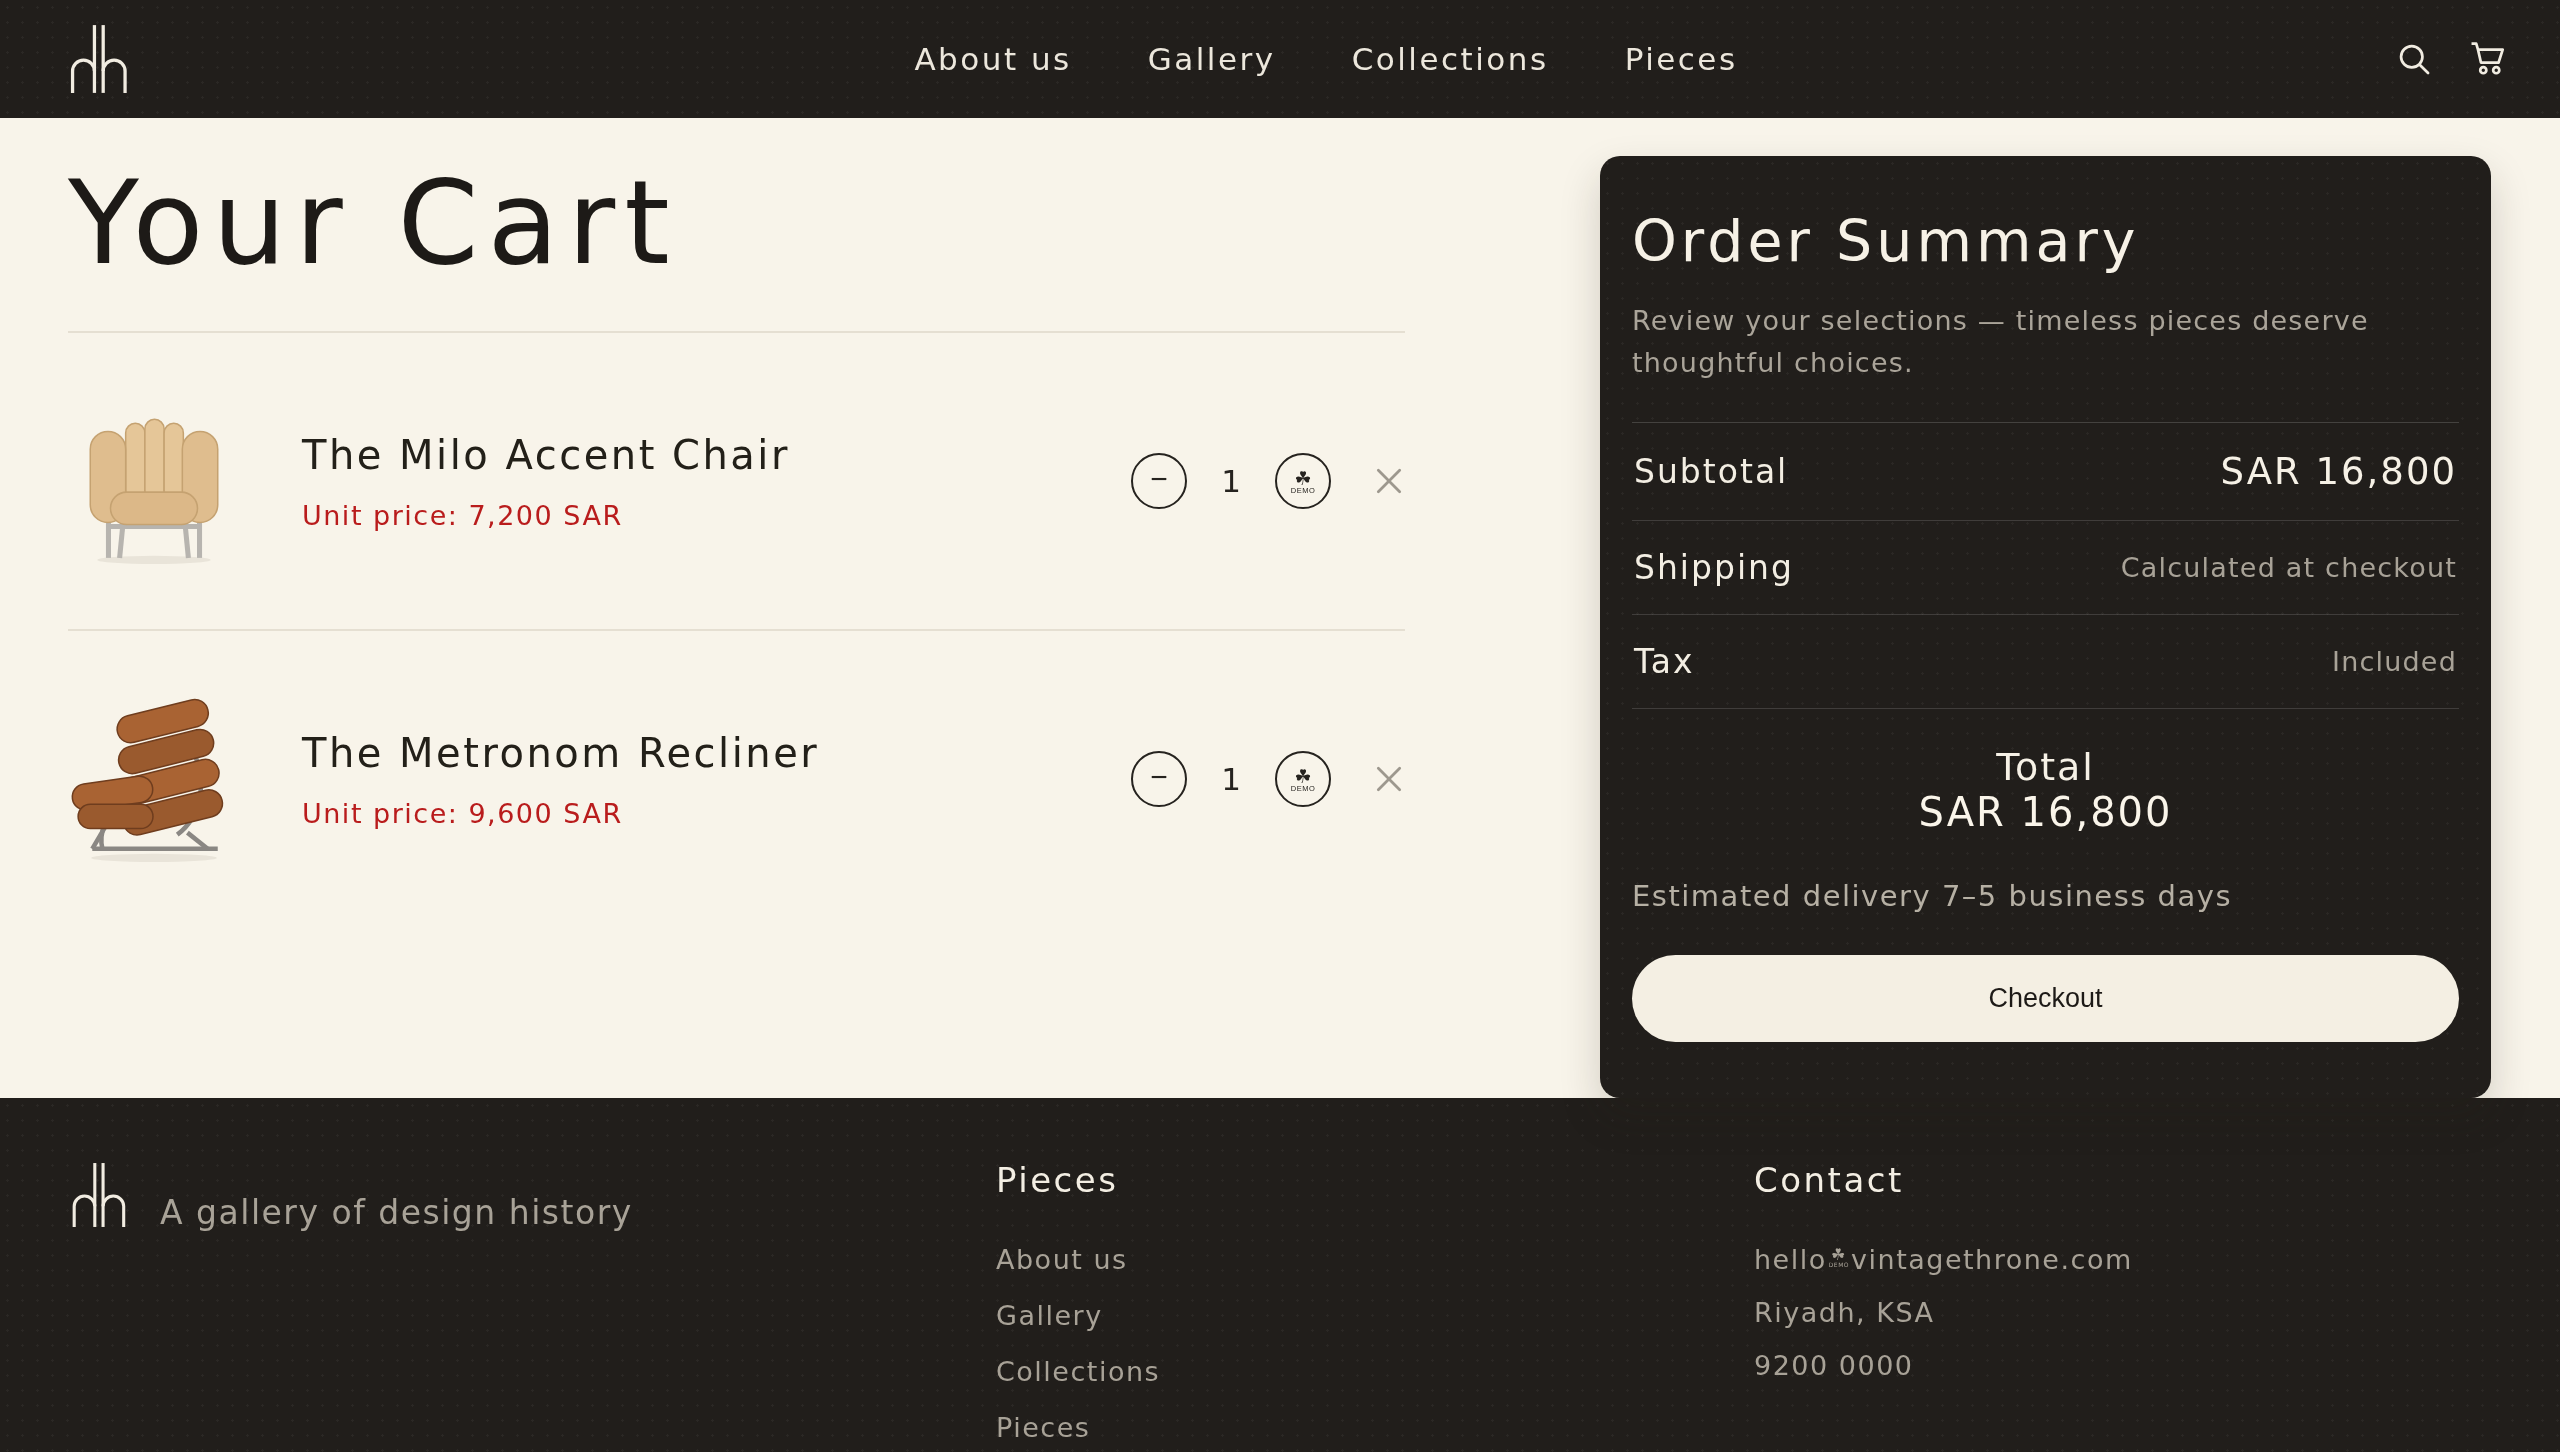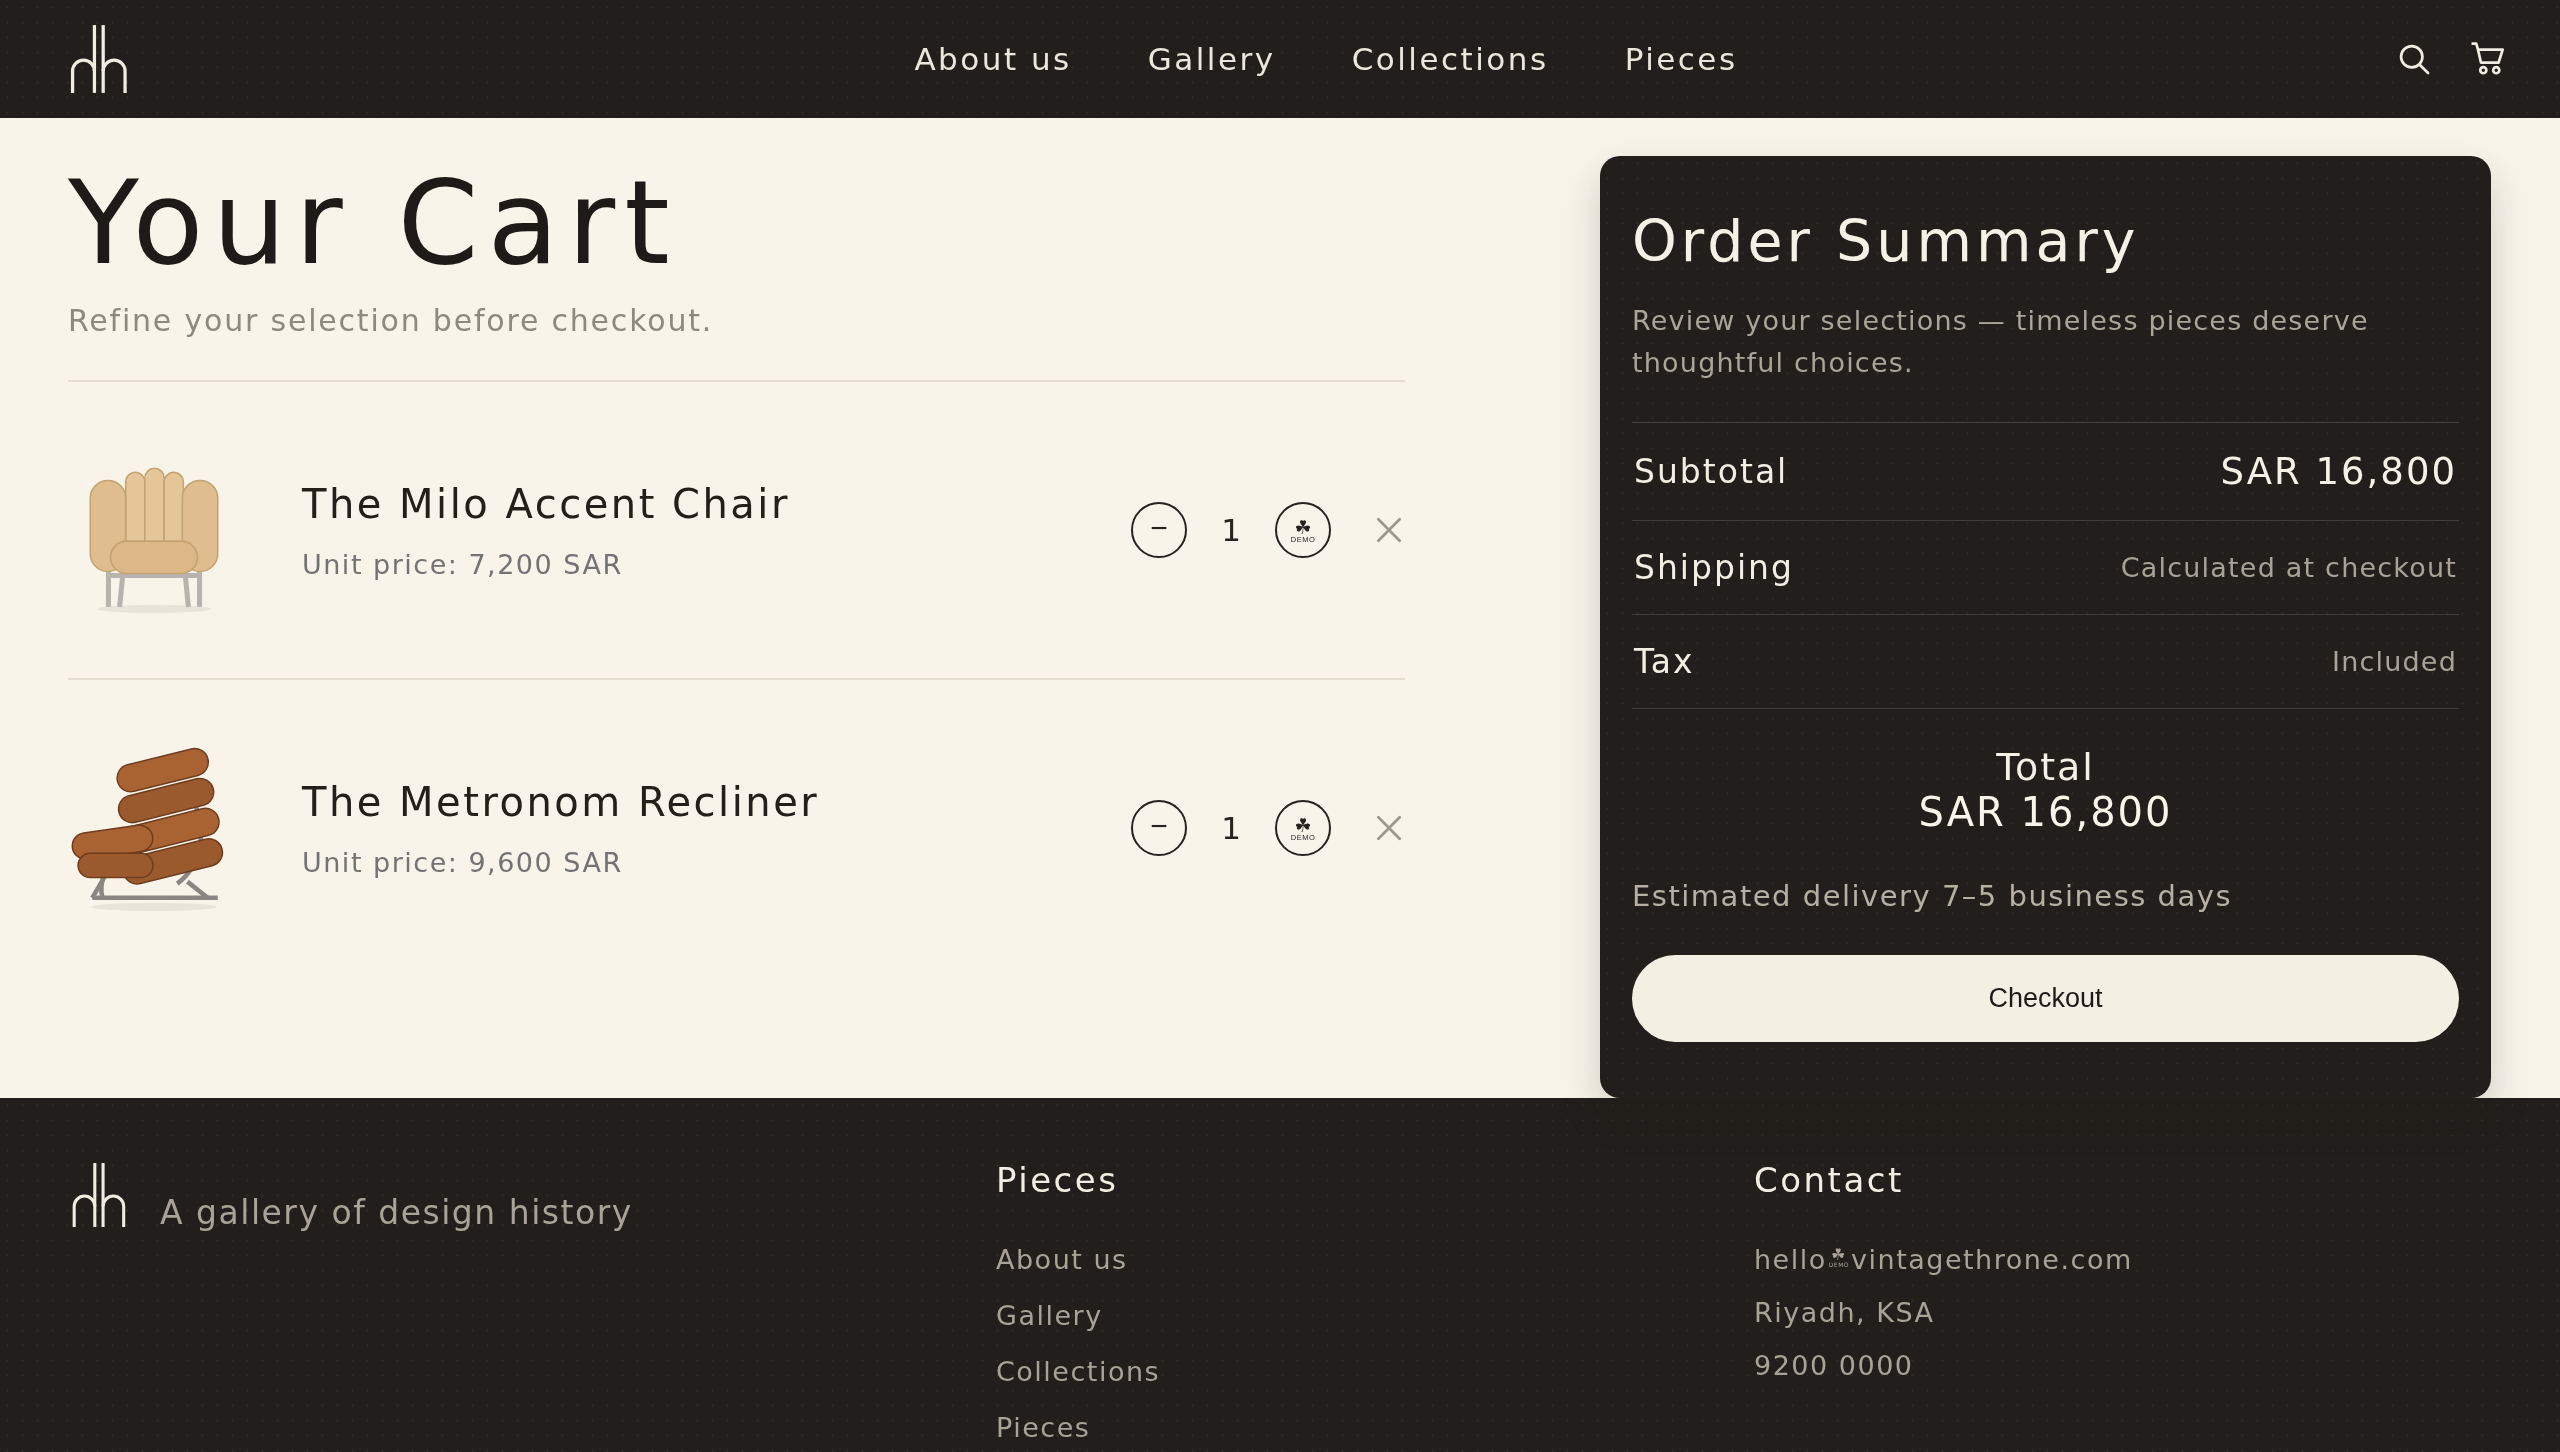--- a/index.html
+++ b/index.html
@@ -40,21 +40,21 @@
   .page-subtitle {
     margin-top:14px; font-size:30px; letter-spacing:1.8px; color:#8d897e;
   }
   .rule { border:none; border-top:2px solid #e5dfd2; margin-top:42px; }
 
   .cart-item { display:flex; align-items:center; padding:62px 0; }
   .cart-item + .item-rule { border:none; border-top:2px solid #e5dfd2; }
   .item-image { width:172px; height:172px; flex:0 0 auto; margin-right:62px; }
   .item-info { }
   .item-name { font-size:40px; font-weight:400; letter-spacing:2.5px; color:#232019; }
-  .item-price { margin-top:22px; font-size:27px; letter-spacing:1.5px; color:#737373; }
+  .item-price { margin-top:22px; font-size:27px; letter-spacing:1.5px; color:#b91c1c; }
 
   .item-controls { margin-left:auto; display:flex; align-items:center; }
   .qty-btn {
     width:56px; height:56px; border-radius:50%; border:2.5px solid #26231f;
     background:transparent; cursor:pointer; display:flex; align-items:center; justify-content:center;
     color:#26231f;
   }
   .qty-minus { font-size:30px; line-height:1; padding-bottom:4px; }
   .qty-value { width:88px; text-align:center; font-size:31px; color:#26231f; }
   .remove-btn { background:none; border:none; cursor:pointer; margin-left:42px; display:flex; }
@@ -144,21 +144,20 @@
           <circle cx="24" cy="25.5" r="2.6"></circle>
         </svg>
       </button>
     </div>
   </header>
 
   <main class="main">
 
     <section class="cart-col">
       <h1 class="page-title">Your Cart</h1>
-      <p class="page-subtitle">Refine your selection before checkout.</p>
       <hr class="rule">
 
       <div class="cart-item">
         <div class="item-image">
           <svg width="172" height="172" viewBox="0 0 170 170">
             <ellipse cx="85" cy="163" rx="56" ry="4" fill="rgba(60,45,25,0.08)"></ellipse>
             <g stroke="#b7b4af" stroke-width="5" fill="none">
               <path d="M40 92 V161"></path>
                 <path d="M130 92 V161"></path>
               <path d="M57 100 L51 161"></path>

